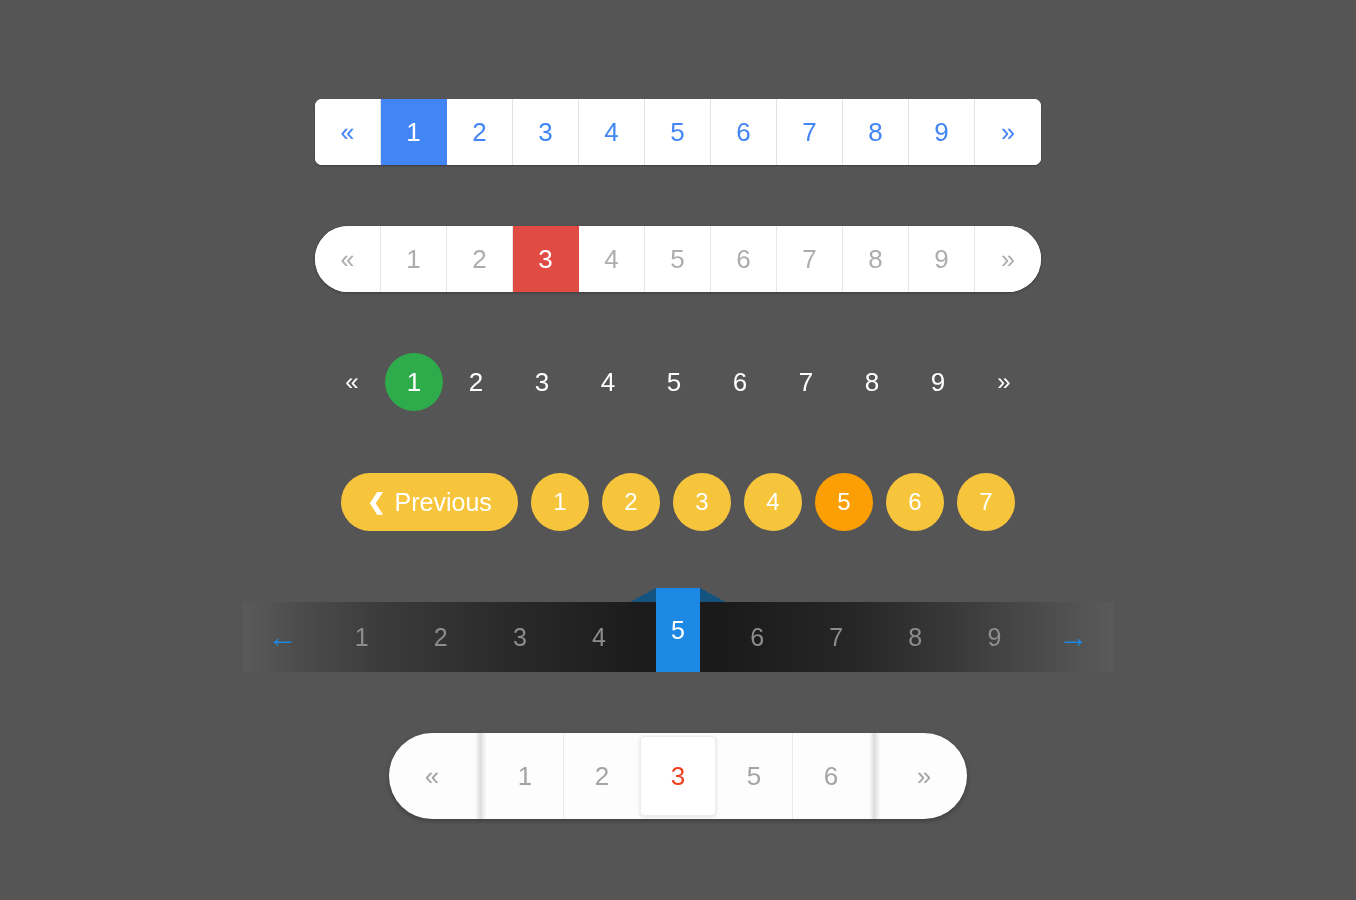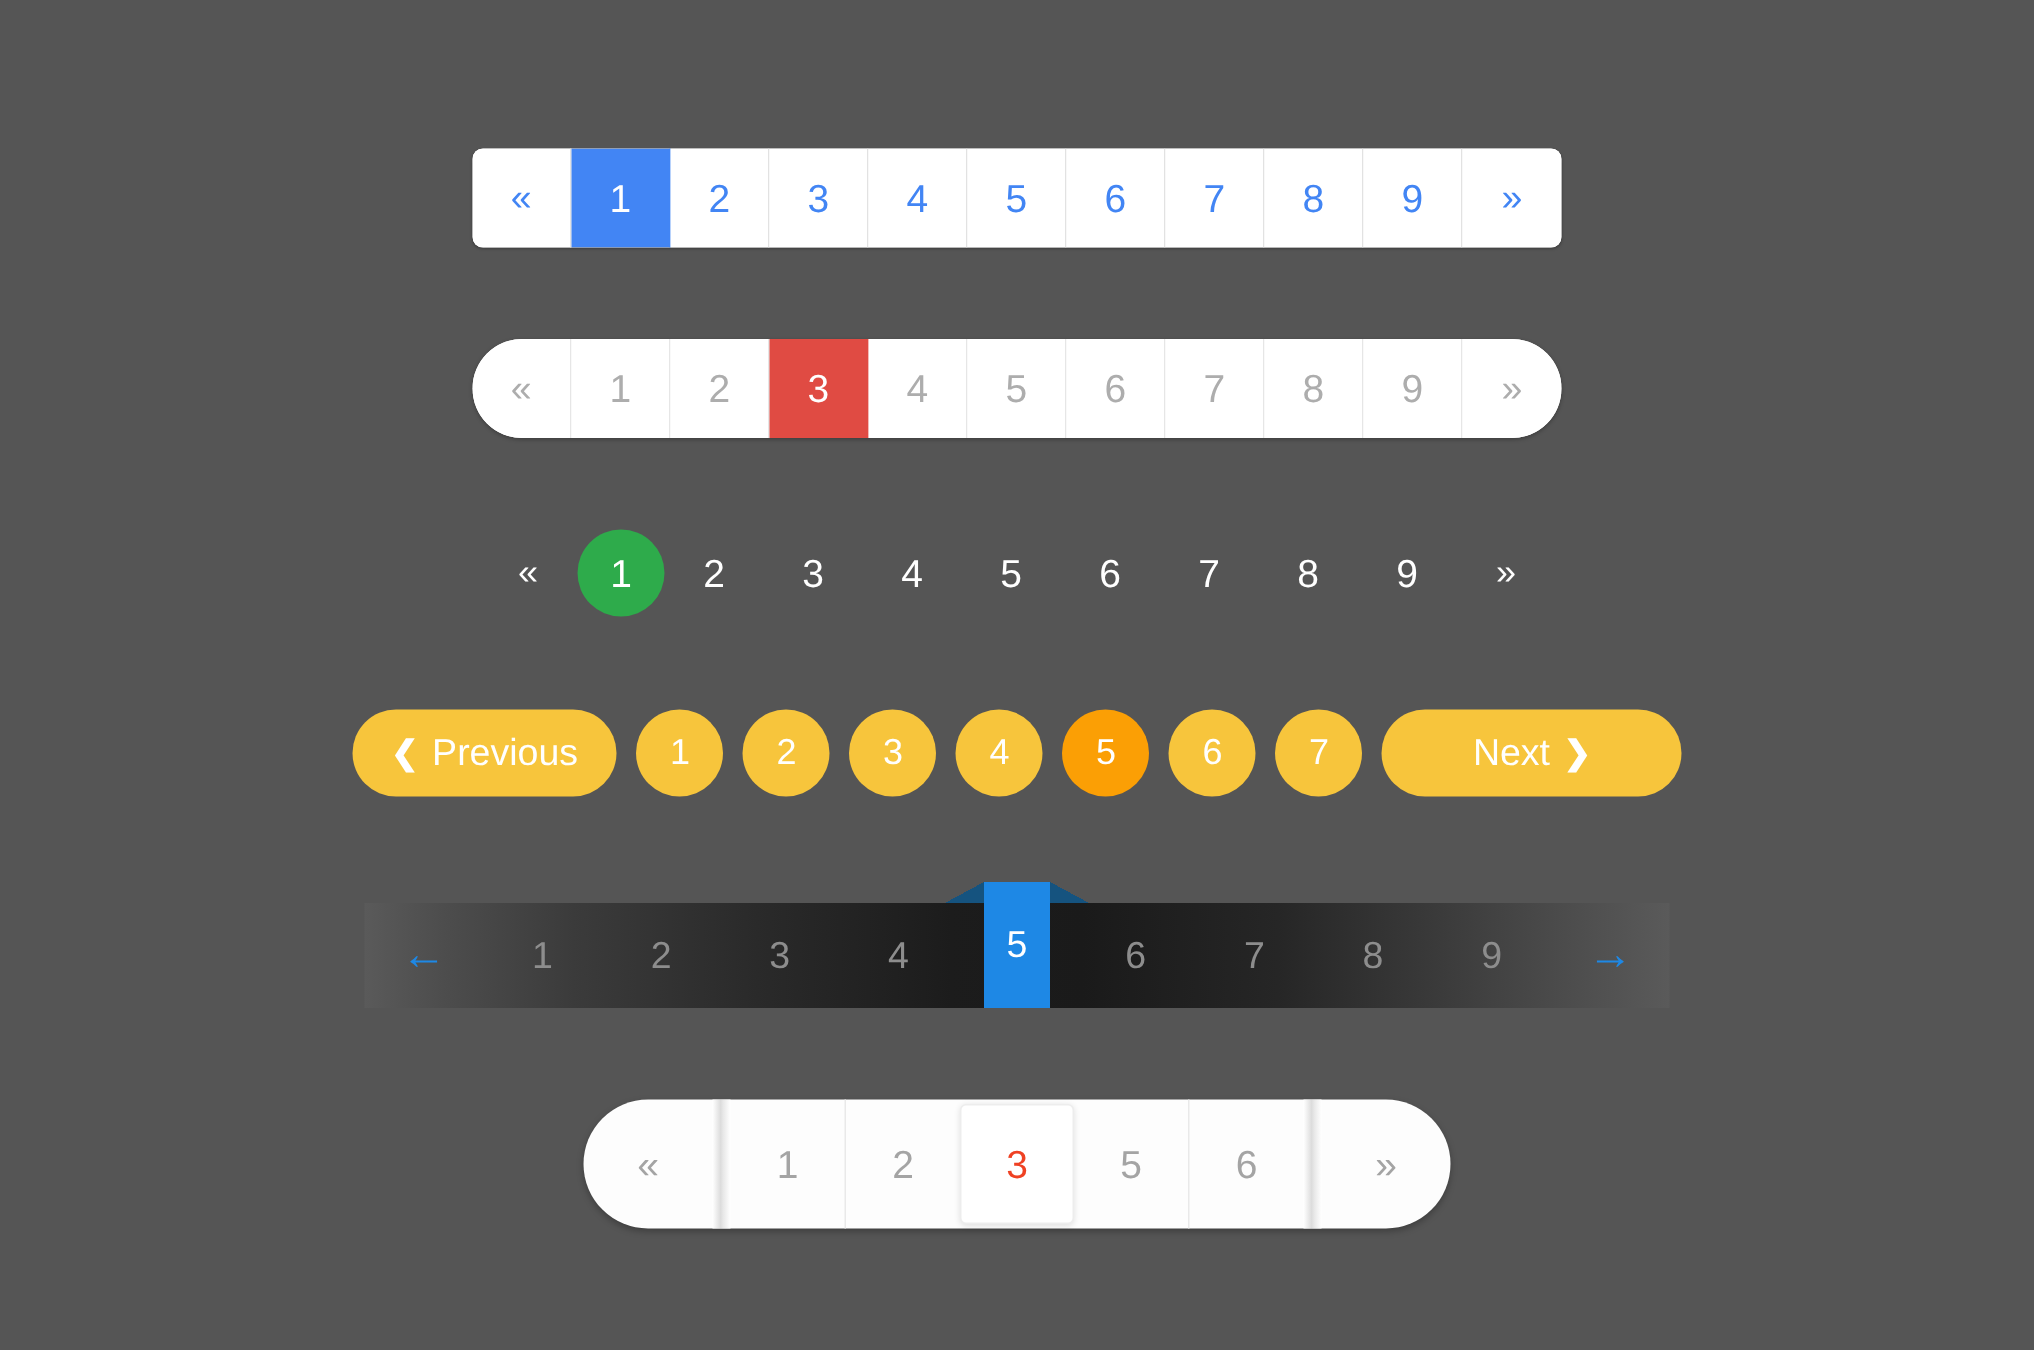--- a/index.html
+++ b/index.html
@@ -327,24 +327,20 @@
         <span class="chev">❮</span>
         <span>Previous</span>
       </div>
       <div class="num">1</div>
       <div class="num">2</div>
       <div class="num">3</div>
       <div class="num">4</div>
       <div class="num active">5</div>
       <div class="num">6</div>
       <div class="num">7</div>
-      <div class="wide" style="min-width:200px;">
-        <span>Next</span>
-        <span class="chev">❯</span>
-      </div>
     </div>
   </div>
 
   <div class="row" style="top:588px;">
     <div class="pg-dark-wrap">
       <div class="pg-dark-bar">
         <div class="cell arrow-cell">
           <span class="arrow-glyph">←</span>
         </div>
         <div class="cell">1</div>

